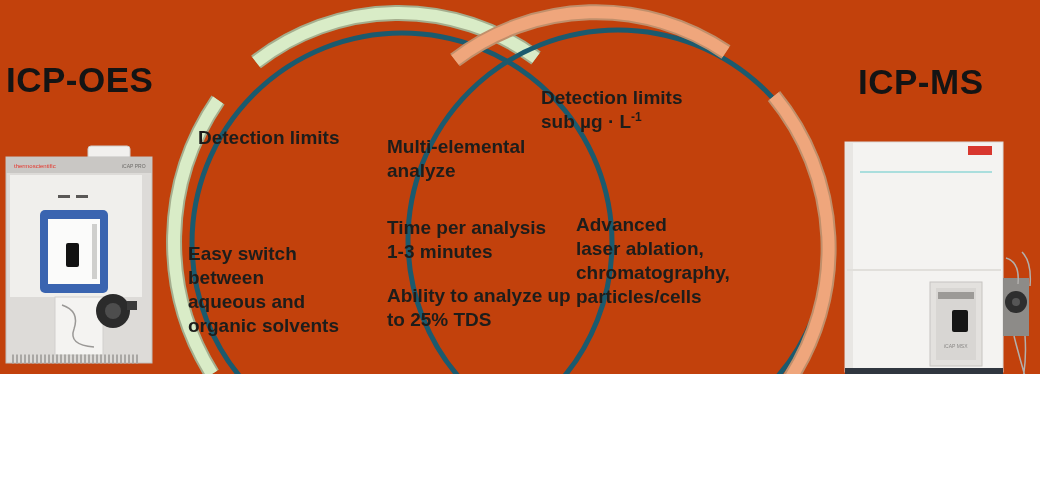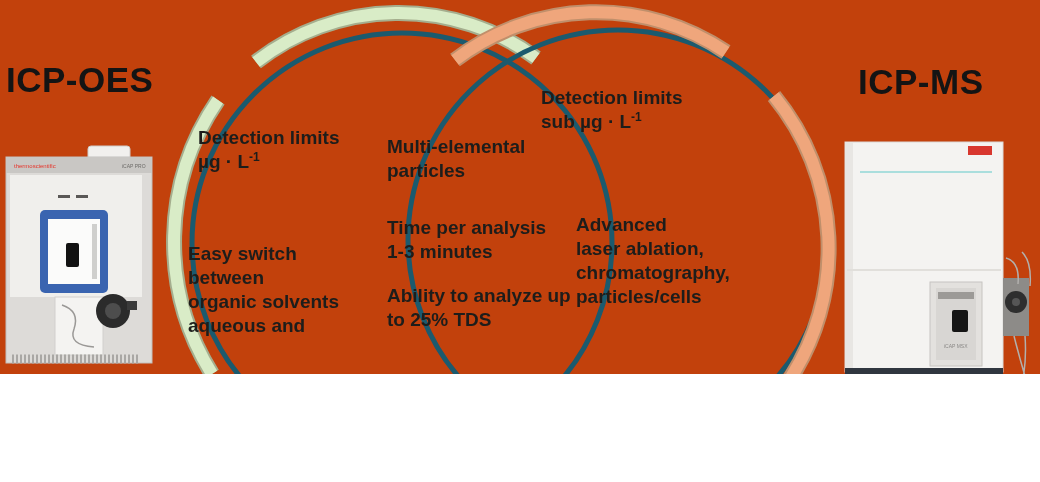--- a/index.html
+++ b/index.html
@@ -102,32 +102,31 @@
       <circle cx="1016" cy="302" r="4" fill="#565656"></circle>
       <path d="M 1006 258 q 14 4 12 26 M 1022 252 q 10 10 8 34 M 1014 336 q 6 24 14 50 M 1025 336 q 2 28 -4 52" fill="none" stroke="#b2b0ad" stroke-width="1.5"></path>
     </g>
   </svg>
 
   <div class="side-title" id="title-left">ICP-OES</div>
   <div class="side-title" id="title-right">ICP-MS</div>
 
   <div class="venn-text" id="txt-left-detection">
     <div>Detection limits</div>
-    <div><span>µg · L</span><span class="sup">-1</span></div>
   </div>
   <div class="venn-text" id="txt-left-solvents">
     <div>Easy switch</div>
     <div>between</div>
+    <div>aqueous and</div>
     <div>organic solvents</div>
-    <div>aqueous and</div>
   </div>
 
   <div class="venn-text" id="txt-shared-multi">
     <div>Multi-elemental</div>
-    <div>particles</div>
+    <div>analyze</div>
   </div>
   <div class="venn-text" id="txt-shared-time">
     <div>Time per analysis</div>
     <div>1-3 minutes</div>
   </div>
   <div class="venn-text" id="txt-shared-tds">
     <div>Ability to analyze up</div>
     <div>to 25% TDS</div>
   </div>
 

